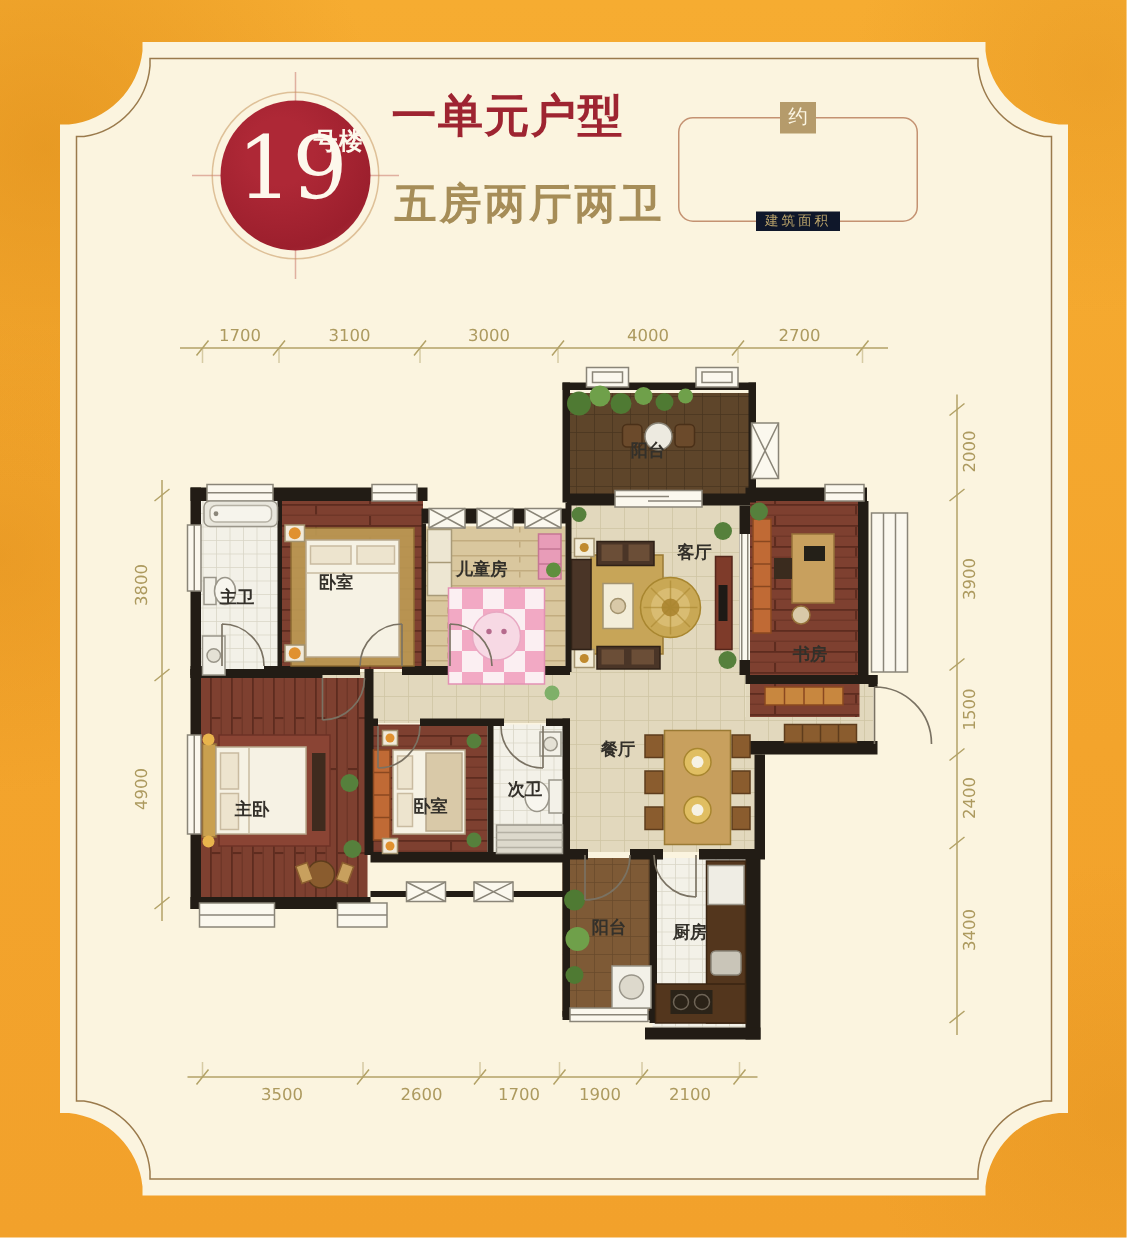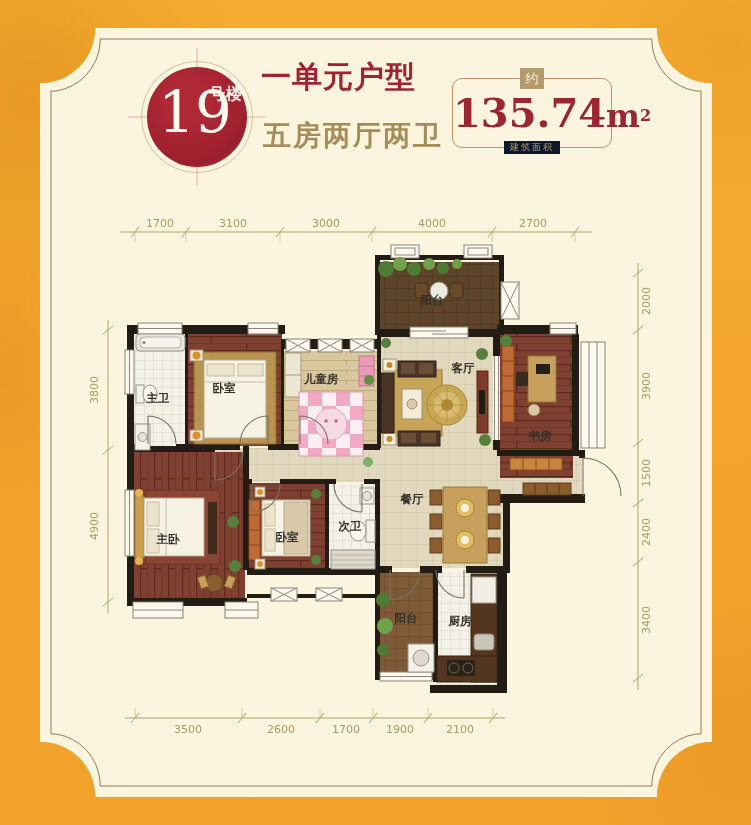--- a/index.html
+++ b/index.html
@@ -525,17 +525,14 @@
 </div>
 
 <div class="title-line">
   <span class="t-small">一单元</span>
   <span class="t-small">户型</span>
 </div>
 <div class="subtitle">五房两厅两卫</div>
 
 <div class="area-box">
   <span class="area-tag">约</span>
-  <div class="area-value">
-    <span class="num">135.74</span><span class="unit">m</span><sup>2</sup>
-  </div>
   <span class="area-caption">建筑面积</span>
 </div>
 
 </body></html>

